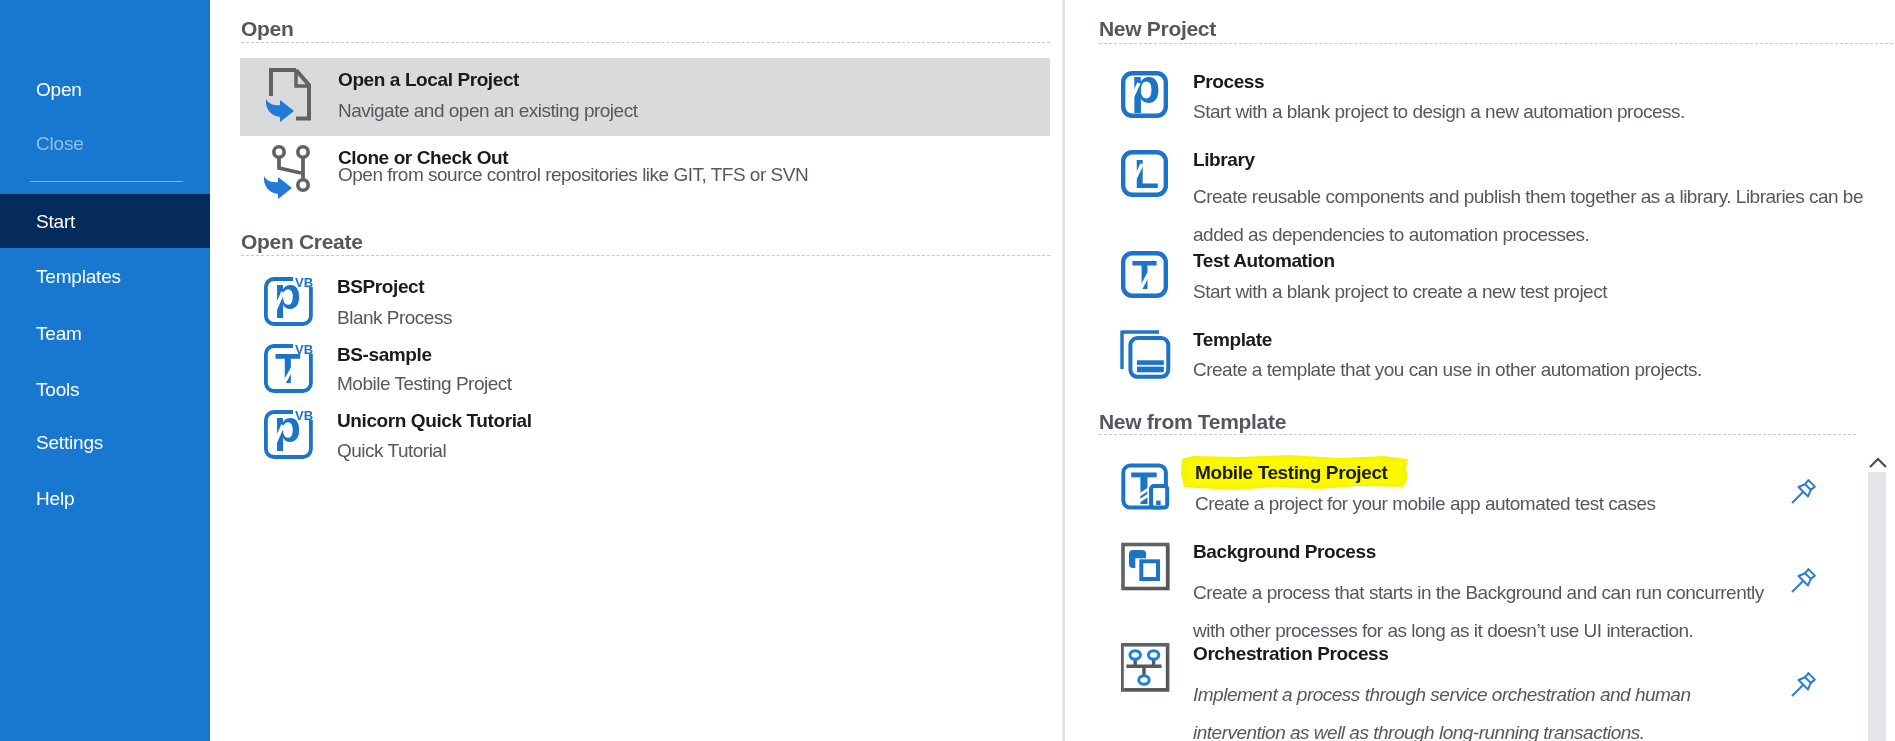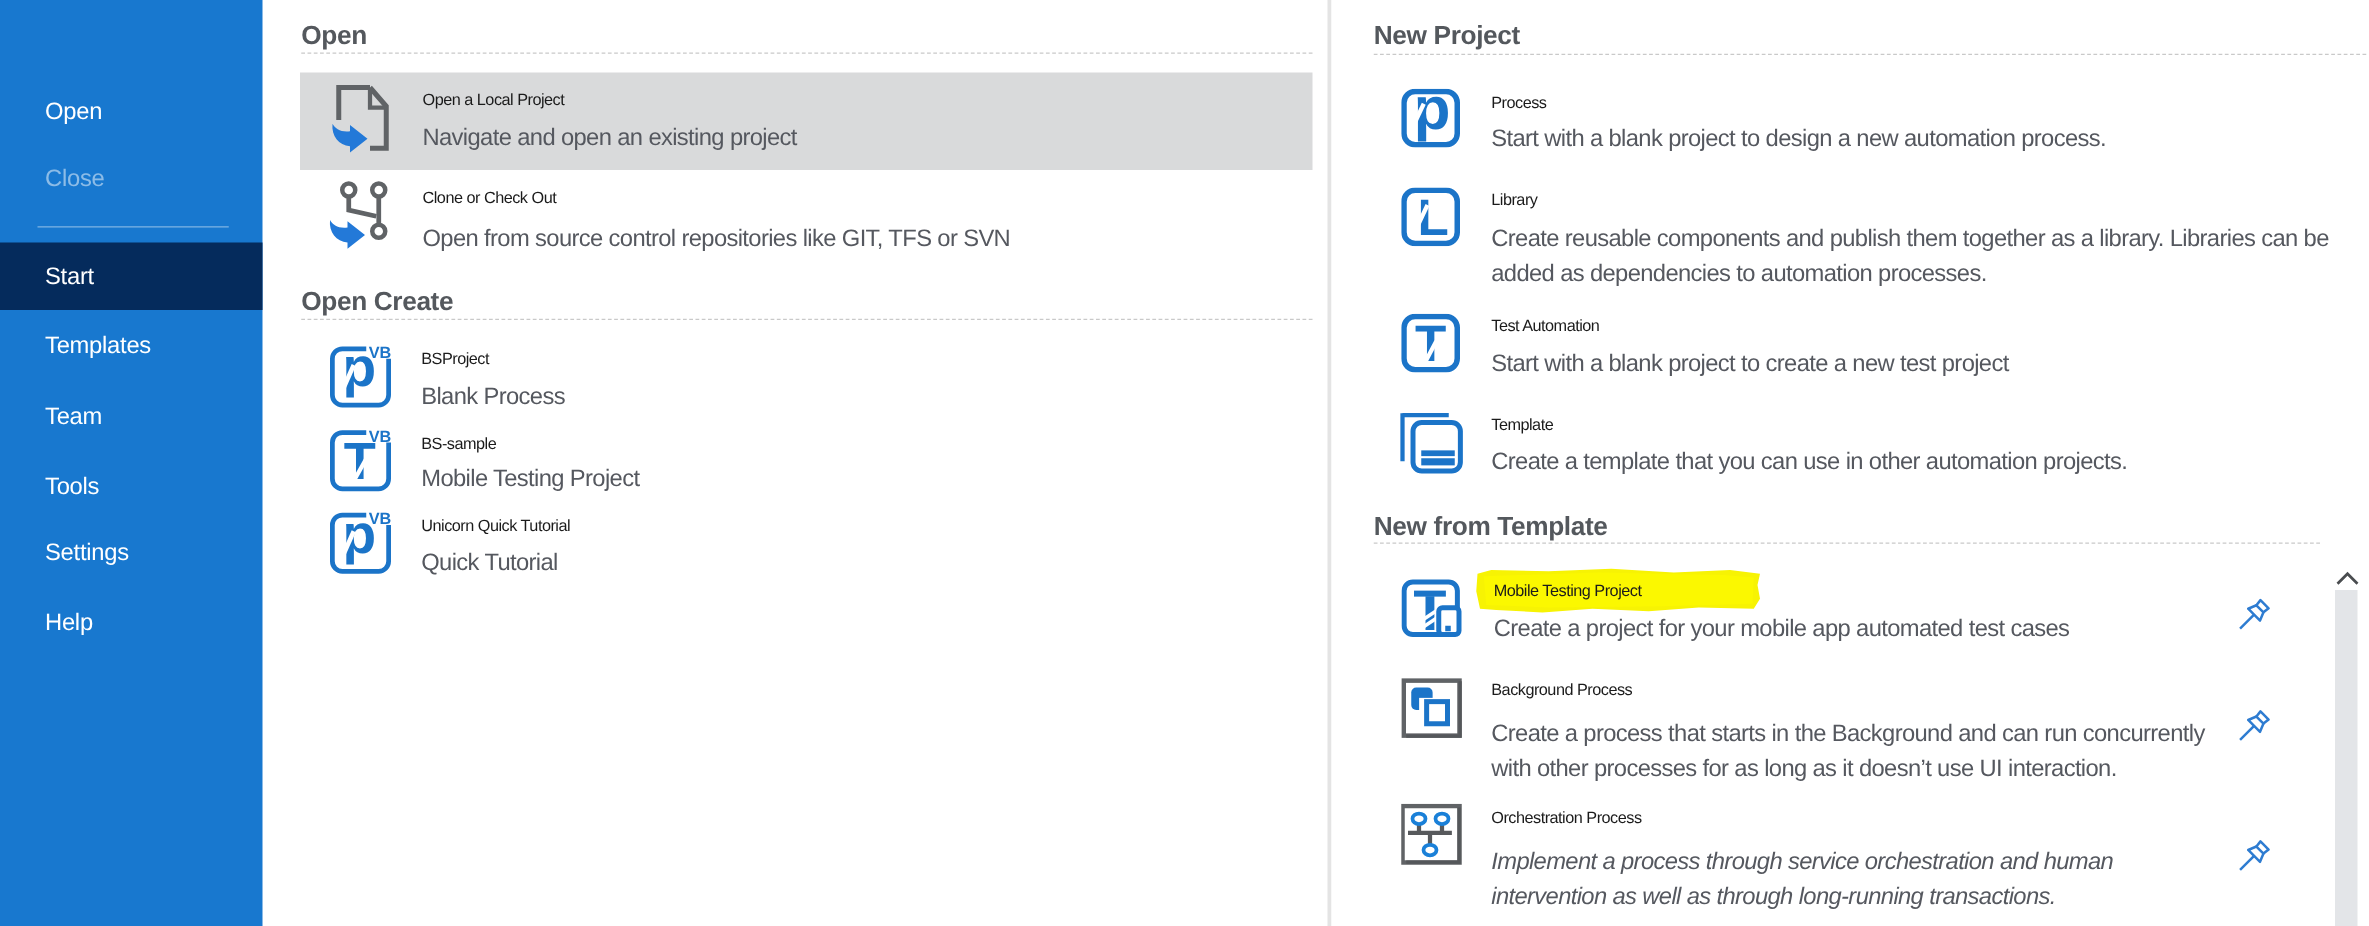--- a/index.html
+++ b/index.html
@@ -1,21 +1,21 @@
 <!DOCTYPE html>
 <html><head>
 <meta charset="utf-8">
 <style>
 * { margin:0; padding:0; box-sizing:border-box; }
 html,body { width:1895px; height:741px; background:#fff; font-family:"Liberation Sans",sans-serif; overflow:hidden; }
 #page { position:relative; width:1895px; height:741px; }
 .abs { position:absolute; }
 .hdr { font-size:21px; font-weight:bold; letter-spacing:-0.3px; color:#54585d; white-space:nowrap; line-height:21px; }
-.ttl { font-size:13px; font-weight:normal; letter-spacing:-0.4px; color:#1b1b1b; white-space:nowrap; line-height:19px; }
-.sub { font-size:19px; letter-spacing:-0.5px; color:#55585f; white-space:nowrap; line-height:28px; }
+.ttl { font-size:19px; font-weight:bold; letter-spacing:-0.4px; color:#1b1b1b; white-space:nowrap; line-height:19px; }
+.sub { font-size:19px; letter-spacing:-0.5px; color:#55585f; white-space:nowrap; line-height:38px; }
 .dot { border-top:1px dashed #c9c9c9; height:0; }
 .side { font-size:19px; letter-spacing:-0.2px; color:#fff; white-space:nowrap; line-height:19px; }
 </style>
 </head>
 <body>
 <div id="page">
 
   <div class="abs" style="left:0;top:0;width:210px;height:741px;background:#1878cf;"></div>
   <div class="abs side" style="left:36px;top:80px;">Open</div>
   <div class="abs side" style="left:36px;top:134px;color:rgba(255,255,255,0.5);">Close</div>
@@ -41,21 +41,21 @@
   <div class="abs sub" style="left:338px;top:101px;line-height:19px;">Navigate and open an existing project</div>
   <div class="abs" id="ic-git" style="left:262px;top:138px;"><svg width="52" height="62" viewBox="0 0 52 62">
 <path d="M17,20 L17,30 L39,35" fill="none" stroke="#606366" stroke-width="3.8"></path>
 <path d="M41,20 L41,41" fill="none" stroke="#606366" stroke-width="3.8"></path>
 <circle cx="17" cy="14" r="5.2" fill="#fff" stroke="#606366" stroke-width="3.6"></circle>
 <circle cx="41" cy="14" r="5.2" fill="#fff" stroke="#606366" stroke-width="3.6"></circle>
 <circle cx="41" cy="47" r="5.2" fill="#fff" stroke="#606366" stroke-width="3.6"></circle>
 <path d="M2,38 C1,48 7,55 16,56 L16,61 L30,50 L16,39 L16,44 C9,45 4,42 2,38 Z" fill="#2379d8"></path>
 </svg></div>
   <div class="abs ttl" style="left:338px;top:148px;">Clone or Check Out</div>
-  <div class="abs sub" style="left:338px;top:182px;line-height:19px;">Open from source control repositories like GIT, TFS or SVN</div>
+  <div class="abs sub" style="left:338px;top:165px;line-height:19px;">Open from source control repositories like GIT, TFS or SVN</div>
 
   <div class="abs hdr" style="left:241px;top:231px;">Open Create</div>
   <div class="abs dot" style="left:241px;top:255px;width:809px;"></div>
 
   <div class="abs" id="rc1" style="left:264px;top:276px;"><svg width="54" height="52" viewBox="0 0 54 52">
 <rect x="1.9" y="3" width="45" height="45" rx="8" fill="none" stroke="#1b74c8" stroke-width="3.8"></rect>
 <rect x="29" y="0" width="25" height="11" fill="#fff"></rect>
 <text x="10" y="33" font-family="Liberation Sans,sans-serif" font-size="44" font-weight="bold" fill="#1b74c8">p</text>
 <path d="M11,34 L19,16" stroke="#fff" stroke-width="3.6"></path>
 <text x="31" y="10.5" font-family="Liberation Sans,sans-serif" font-size="13" font-weight="bold" fill="#1b74c8">VB</text>

